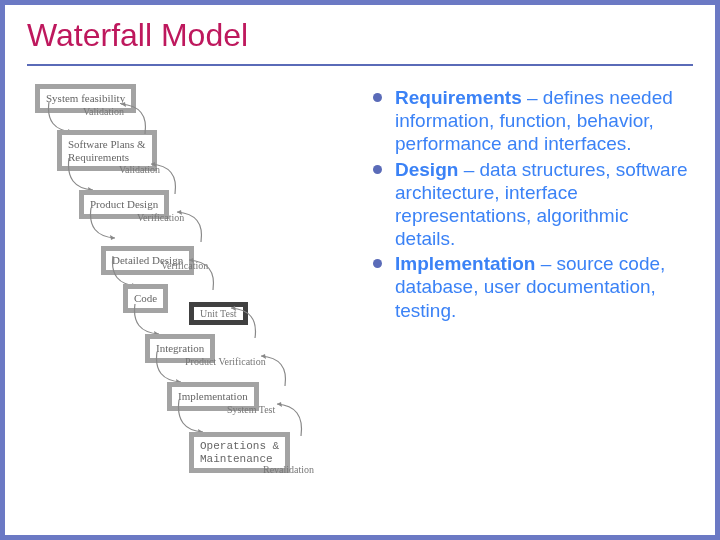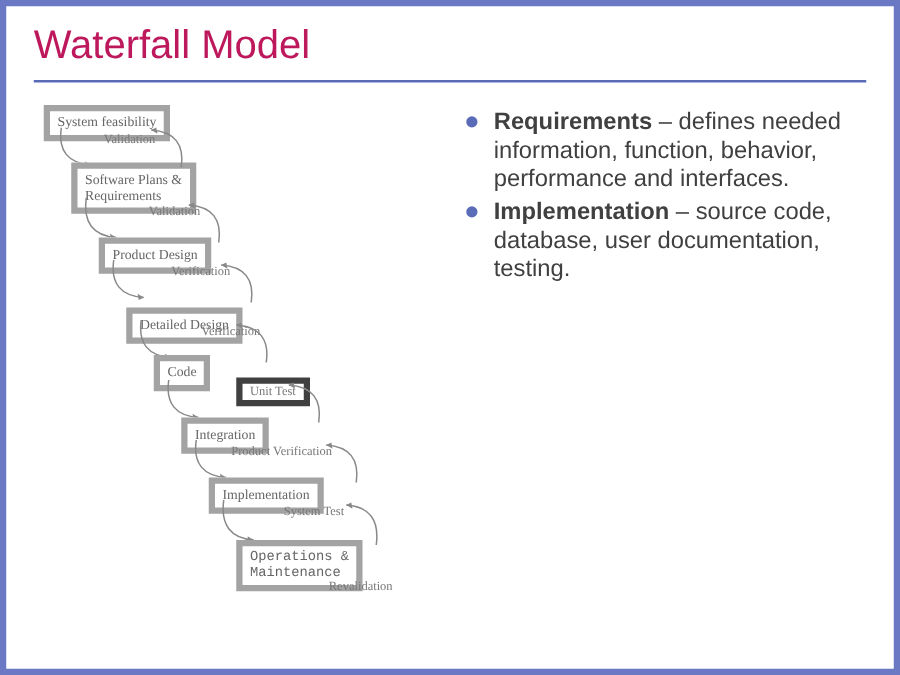--- a/index.html
+++ b/index.html
@@ -69,21 +69,21 @@
     flex: 1;
     padding-top: 2px;
   }
   .bullets ul {
     list-style: none;
   }
   .bullets li {
     position: relative;
     padding-left: 22px;
     font-size: 19px;
-    color: #404040;
+    color: #3b82f6;
     line-height: 1.22;
     margin-bottom: 2px;
   }
   .bullets li::before {
     content: "";
     position: absolute;
     left: 0;
     top: 7px;
     width: 9px;
     height: 9px;
@@ -202,19 +202,22 @@
           <path d="M6 6 l5 3 l-1 -5 z" fill="#888"></path>
         </svg>
     </div>
 
     <div class="bullets">
       <ul>
         <li>
           <b>Requirements</b><span> – defines needed information, function, behavior, performance and interfaces.</span>
         </li>
         <li>
+          <b>Design</b><span> – data structures, software architecture, interface representations, algorithmic details.</span>
+        </li>
+        <li>
           <b>Implementation</b><span> – source code, database, user documentation, testing.</span>
         </li>
       </ul>
     </div>
 
   </div>
 </div>
 
 </body></html>

